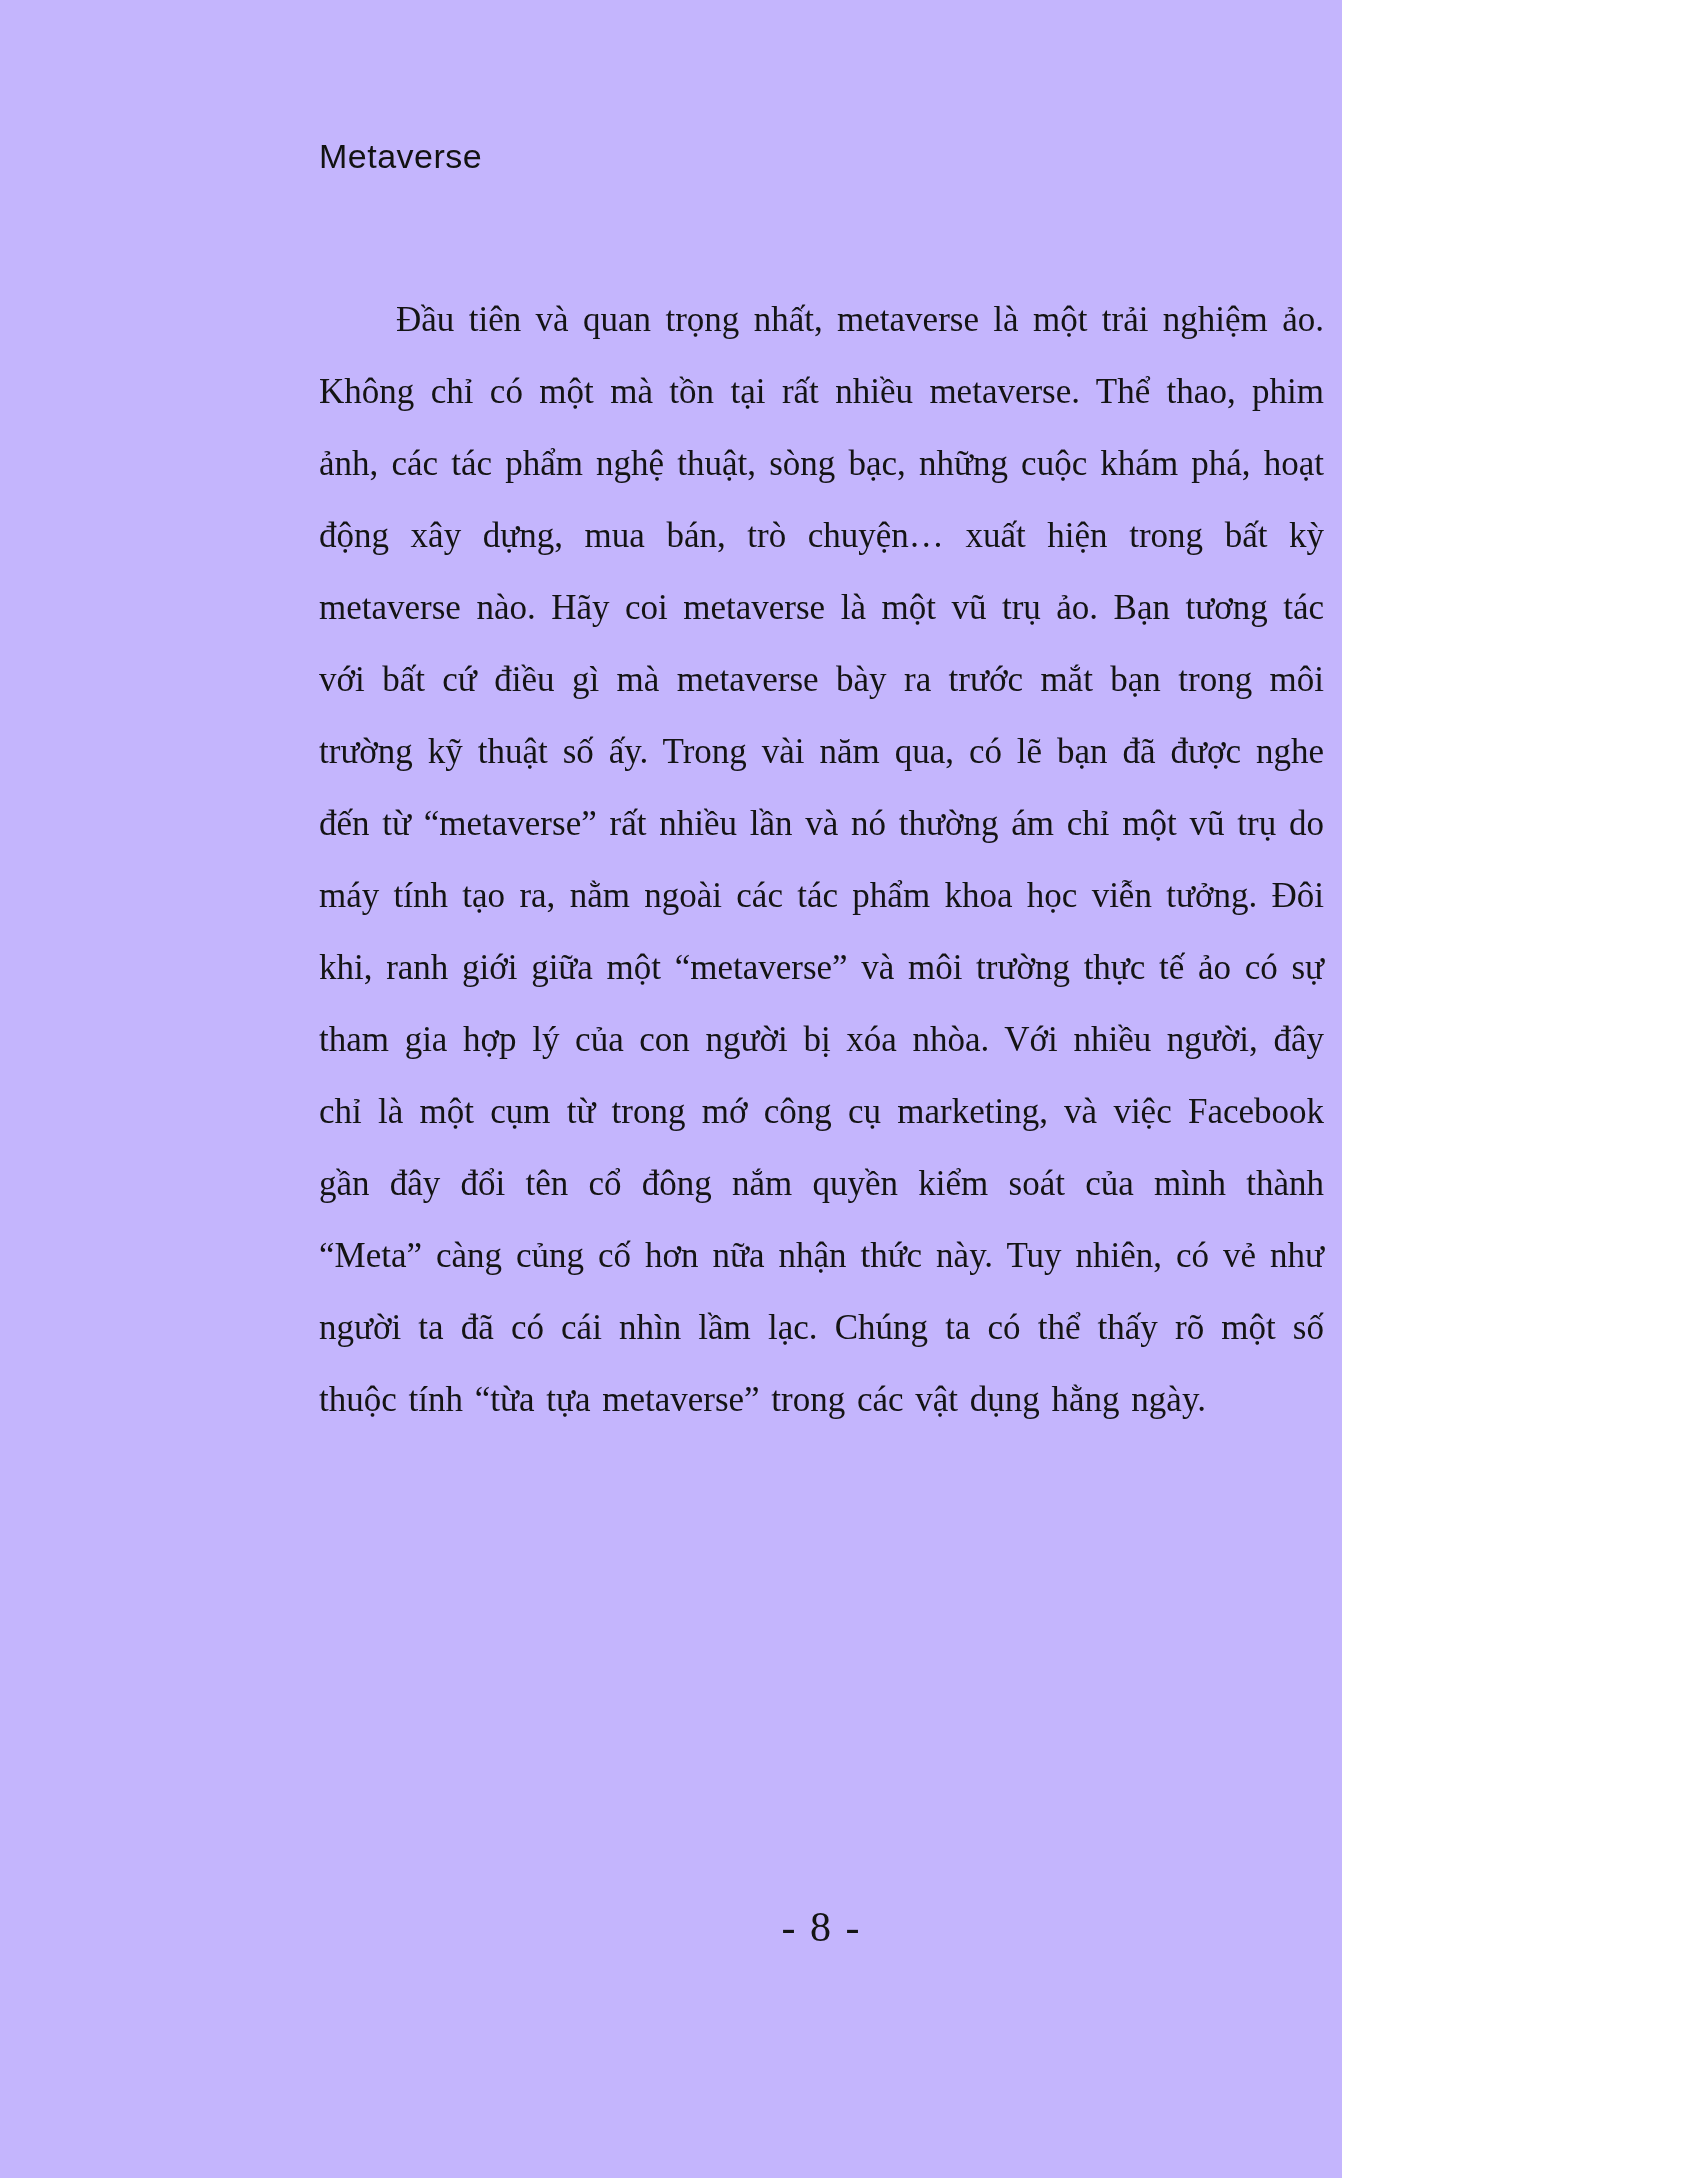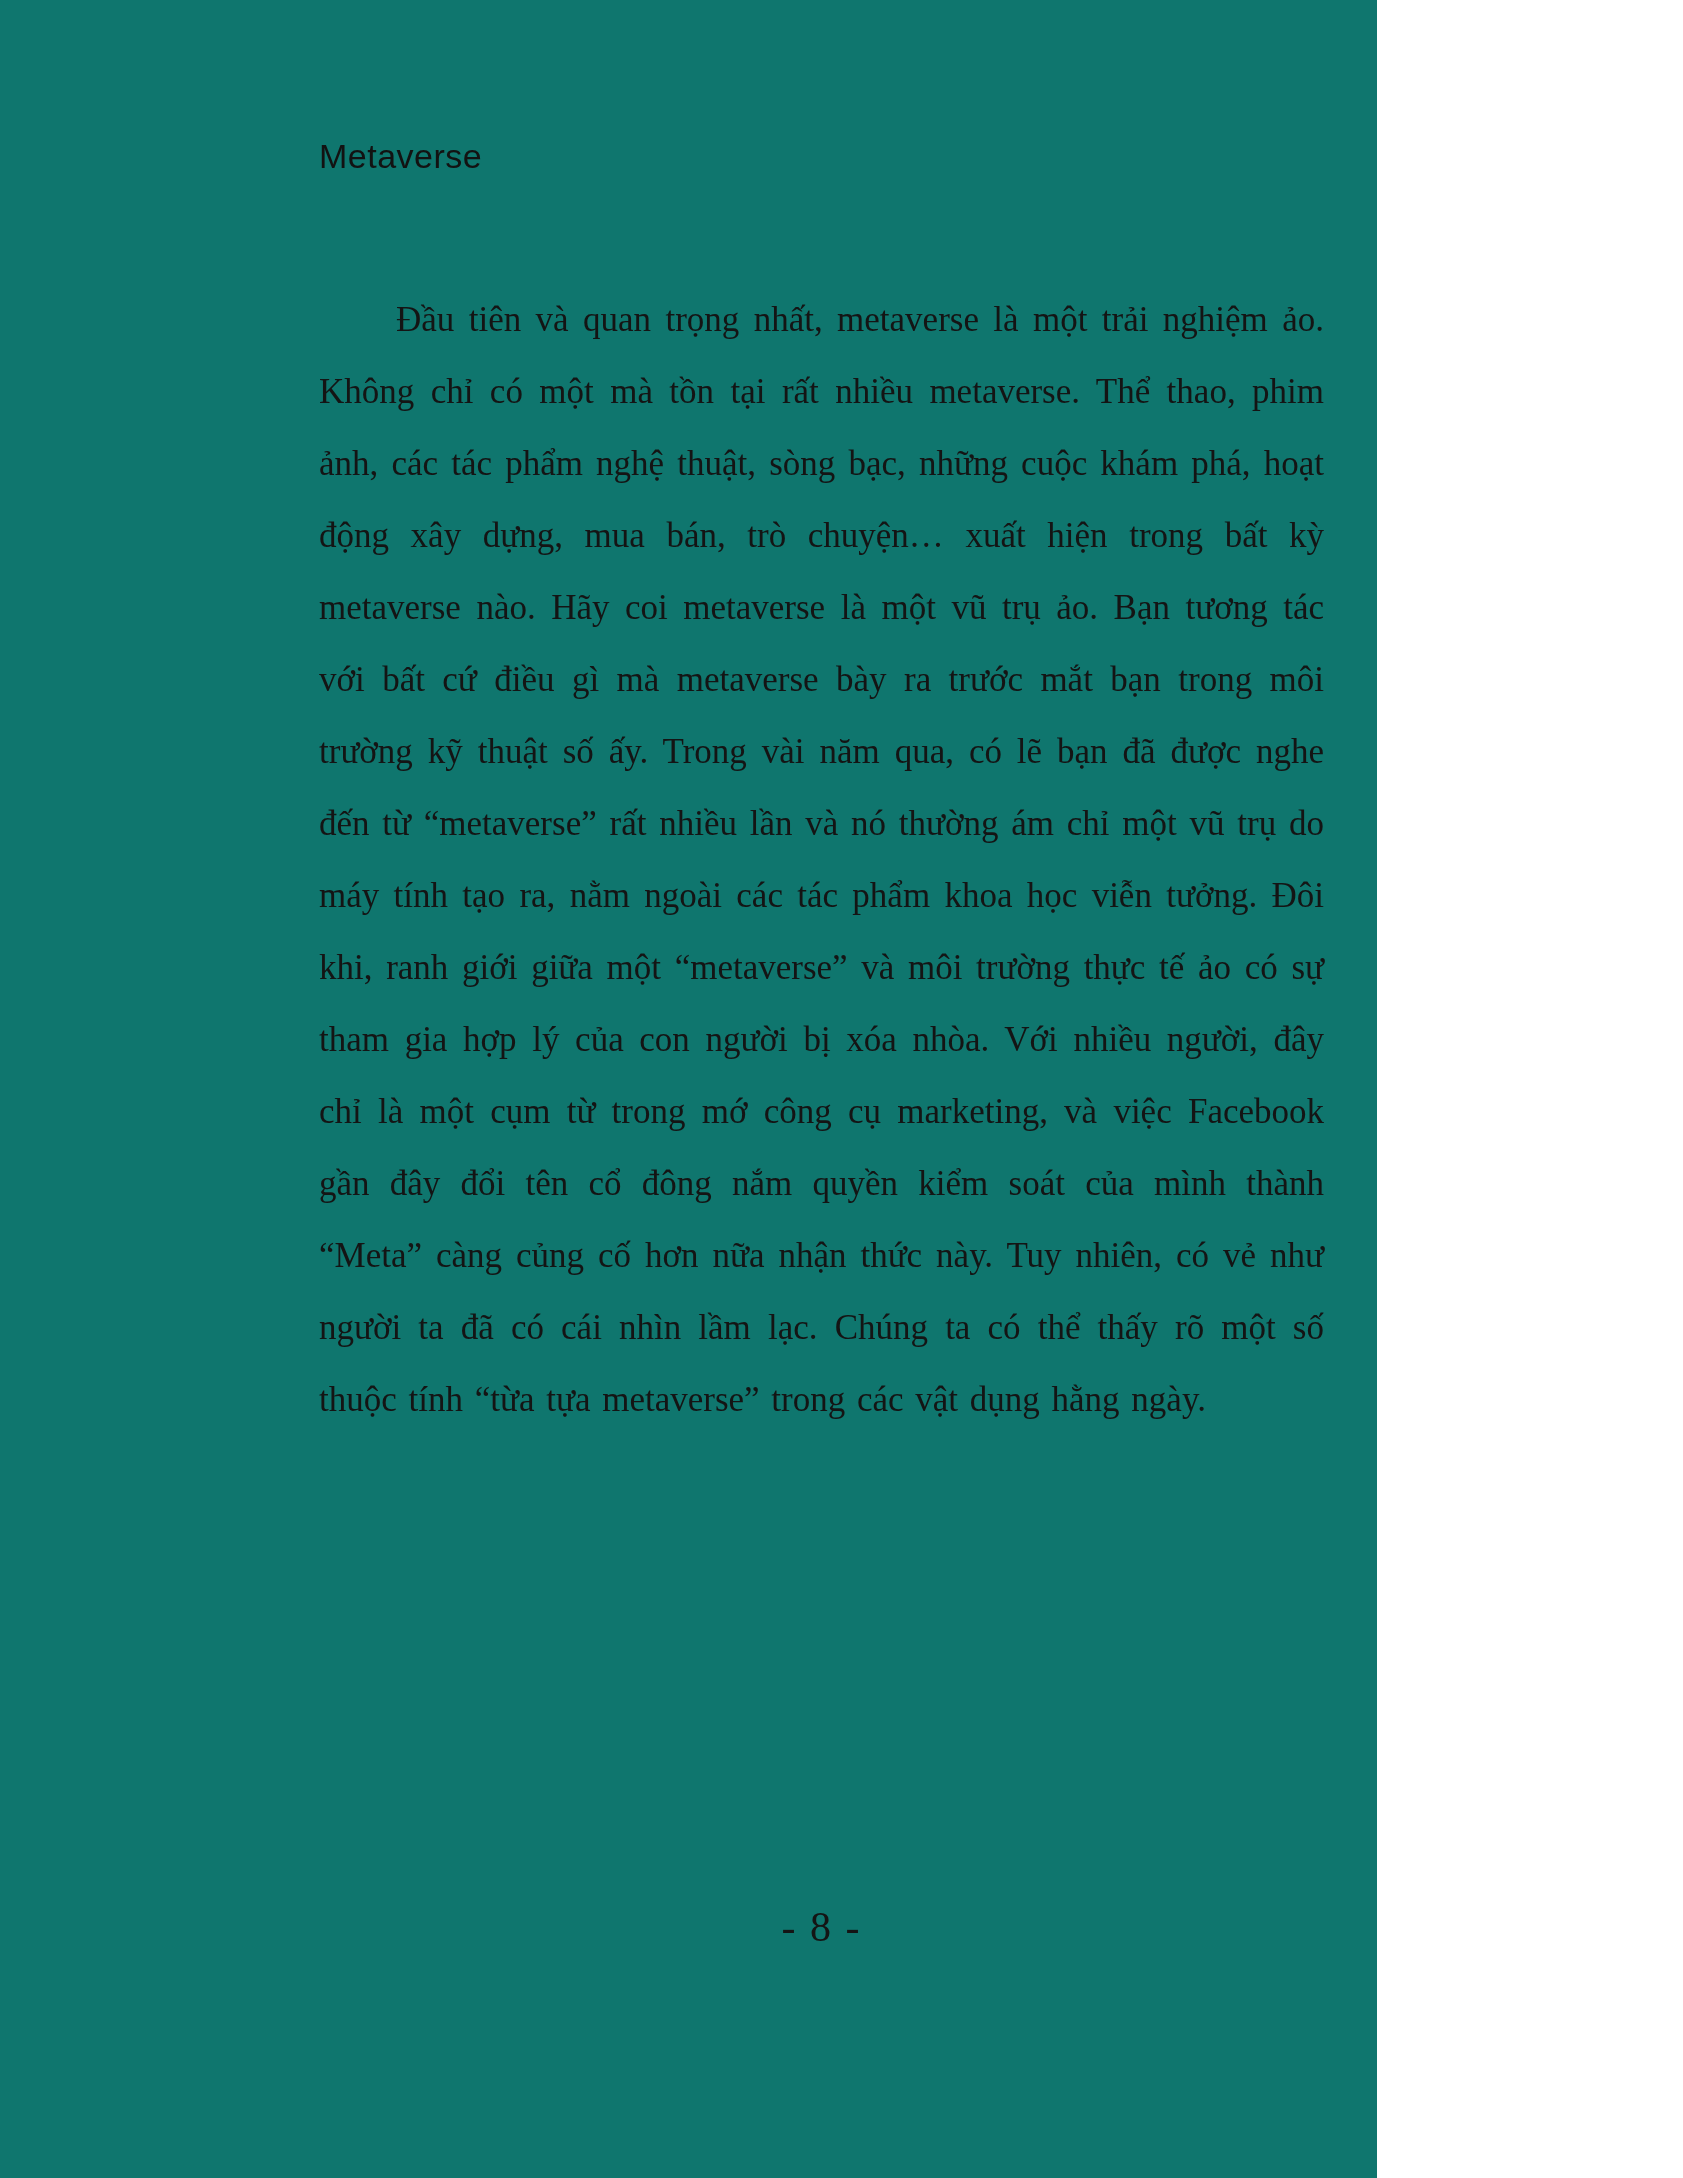--- a/index.html
+++ b/index.html
@@ -4,24 +4,23 @@
 <style>
   html, body {
     margin: 0;
     padding: 0;
     background: #ffffff;
   }
   .page {
     position: relative;
     width: 1342px;
     height: 2178px;
-    background: #0f766e;
+    background: #c4b5fd;
     color: #161616;
     overflow: hidden;
-    padding-left: 35px;
   }
   .running-header {
     position: absolute;
     left: 319px;
     top: 137px;
     font-family: "Liberation Sans", sans-serif;
     font-size: 34px;
     font-weight: 400;
     letter-spacing: 0.5px;
     color: #121212;

